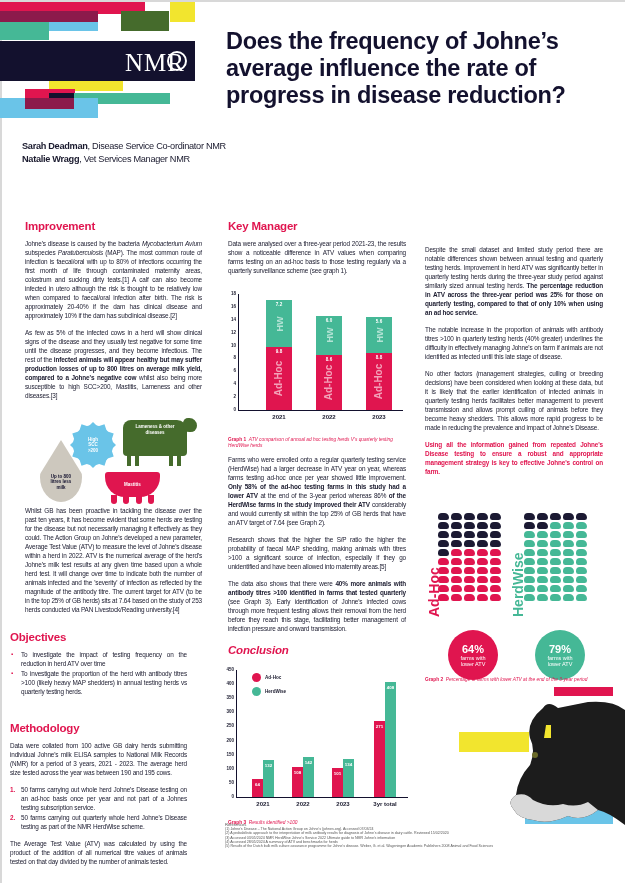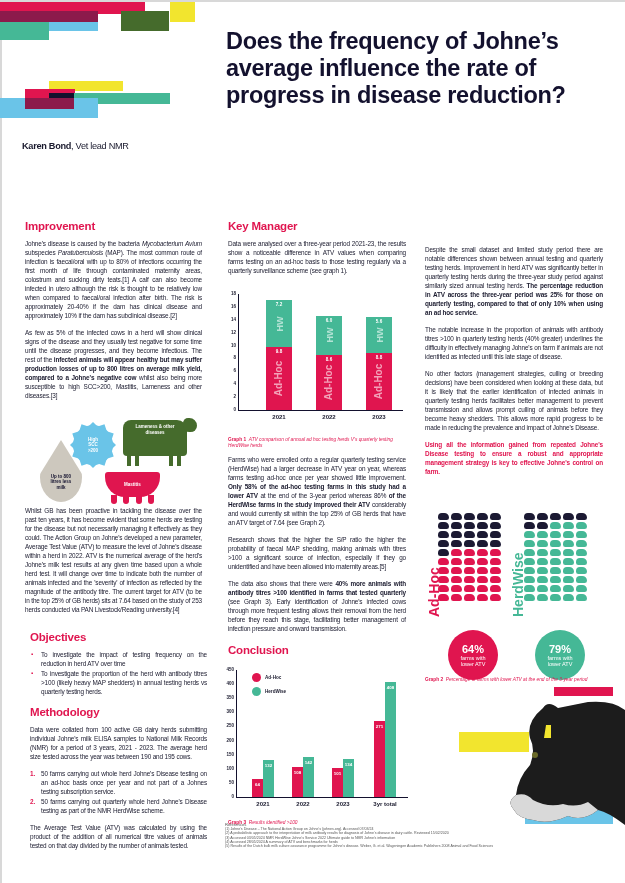--- a/index.html
+++ b/index.html
@@ -79,32 +79,37 @@
 
 <div class="frame"></div>
 
 <div class="logo-area">
   <div class="bar" style="left:0;top:0;width:145px;height:12px;background:#e0154f"></div>
   <div class="bar" style="left:0;top:9px;width:98px;height:11px;background:#8c1a4b"></div>
   <div class="bar" style="left:121px;top:9px;width:48px;height:20px;background:#456b2c"></div>
   <div class="bar" style="left:170px;top:0;width:25px;height:20px;background:#f2e52e"></div>
   <div class="bar" style="left:0;top:20px;width:49px;height:18px;background:#45b896"></div>
   <div class="bar" style="left:49px;top:20px;width:49px;height:9px;background:#6ac4e8"></div>
+  <div class="logo-main" style="width:195px">
+    <span class="logo-text">NMR</span>
+    <span class="abs" style="right:8px;top:10px;width:20px;height:20px;border:2.5px solid #fff;border-radius:50%;"></span>
+  </div>
   <div class="bar" style="left:49px;top:79px;width:74px;height:10px;background:#f2e52e"></div>
   <div class="bar" style="left:25px;top:87px;width:50px;height:10px;background:#e0154f"></div>
   <div class="bar" style="left:49px;top:91px;width:25px;height:10px;background:#13112e"></div>
   <div class="bar" style="left:74px;top:91px;width:96px;height:11px;background:#45b896"></div>
   <div class="bar" style="left:0;top:96px;width:98px;height:20px;background:#6ac4e8"></div>
   <div class="bar" style="left:25px;top:96px;width:49px;height:11px;background:#8c1a4b"></div>
 </div>
 
 <h1 class="title">Does the frequency of Johne’s average influence the rate of progress in disease reduction?</h1>
 
 <div class="authors">
-  <div><b>Karen Bond</b><span>, Vet lead NMR</span></div>
+  <div><b>Sarah Deadman</b><span>, Disease Service Co-ordinator NMR</span></div>
+  <div><b>Natalie Wragg</b><span>, Vet Services Manager NMR</span></div>
 </div>
 
 <div class="col" style="left:25px;top:222px;width:177px;">
   <div class="h2">Improvement</div>
   <p><span>Johne's disease is caused by the bacteria </span><i>Mycobacterium Avium</i><span> subspecies </span><i>Paratuberculosis</i><span> (MAP). The most common route of infection is faecal/oral with up to 80% of infections occurring the first month of life through contaminated maternity areas, colostrum and sucking dirty teats.[1] A calf can also become infected in utero although the risk is thought to be relatively low when compared to faecal/oral infection after birth. The risk is approximately 20-40% if the dam has clinical disease and approximately 10% if the dam has subclinical disease.[2]</span></p>
   <p><span>As few as 5% of the infected cows in a herd will show clinical signs of the disease and they usually test negative for some time until the disease progresses, and they become infectious. The rest of the </span><b>infected animals will appear healthy but may suffer production losses of up to 800 litres on average milk yield, compared to a Johne's negative cow</b><span> whilst also being more susceptible to high SCC&gt;200, Mastitis, Lameness and other diseases.[3]</span></p>
 </div>
 
 <div>
   <div class="drop">
@@ -126,27 +131,27 @@
       <span class="teat" style="left:18px"></span>
       <span class="teat" style="left:31px"></span>
       <span class="teat" style="left:43px"></span>
   </div>
 </div>
 
 <div class="col" style="left:25px;top:506px;width:177px;">
   <p>Whilst GB has been proactive in tackling the disease over the past ten years, it has become evident that some herds are testing for the disease but not necessarily managing it effectively as they could. The Action Group on Johne's developed a new parameter, Average Test Value (ATV) to measure the level of Johne's disease within a herd in 2022. ATV is the numerical average of the herd's Johne's milk test results at any given time based upon a whole herd test. It will change over time to indicate both the number of animals infected and the 'severity' of infection as reflected by the magnitude of the antibody titre. The current target for ATV (to be in the top 25% of GB herds) sits at 7.64 based on the study of 253 herds conducted via PAN Livestock/Reading university.[4]</p>
 </div>
 
-<div class="col" style="left:30px;top:633px;width:177px;">
+<div class="col" style="left:10px;top:633px;width:177px;">
   <div class="h2">Objectives</div>
   <ul class="bul">
     <li>To investigate the impact of testing frequency on the reduction in herd ATV over time</li>
     <li>To investigate the proportion of the herd with antibody titres &gt;100 (likely heavy MAP shedders) in annual testing herds vs quarterly testing herds.</li>
   </ul>
-  <div class="h2" style="margin-top:12px">Methodology</div>
+  <div class="h2" style="margin-top:28px">Methodology</div>
   <p>Data were collated from 100 active GB dairy herds submitting individual Johne's milk ELISA samples to National Milk Records (NMR) for a period of 3 years, 2021 - 2023. The average herd size tested across the year was between 190 and 195 cows.</p>
   <ol class="num">
     <li><span class="n">1.</span><span>50 farms carrying out whole herd Johne's Disease testing on an ad-hoc basis once per year and not part of a Johnes testing subscription service.</span></li>
     <li><span class="n">2.</span><span>50 farms carrying out quarterly whole herd Johne's Disease testing as part of the NMR HerdWise scheme.</span></li>
   </ol>
   <p>The Average Test Value (ATV) was calculated by using the product of the addition of all numerical titre values of animals tested on that day divided by the number of animals tested.</p>
 </div>
 
 <div class="col" style="left:228px;top:222px;width:178px;">
   <div class="h2">Key Manager</div>
@@ -205,21 +210,21 @@
     </div>
 </div>
 <div class="caption abs" style="left:228px;top:437px;width:178px;"><b>Graph 1</b>&nbsp;&nbsp;<span>ATV comparison of annual ad hoc testing herds V's quarterly testing HerdWise herds</span></div>
 
 <div class="col" style="left:228px;top:455px;width:178px;">
   <p><span>Farms who were enrolled onto a regular quarterly testing service (HerdWise) had a larger decrease in ATV year on year, whereas farms testing ad-hoc once per year showed little improvement. </span><b>Only 58% of the ad-hoc testing farms in this study had a lower ATV</b><span> at the end of the 3-year period whereas 86% </span><b>of the HerdWise farms in the study improved their ATV</b><span> considerably and would currently sit within the top 25% of GB herds that have an ATV target of 7.64 (see Graph 2).</span></p>
   <p>Research shows that the higher the S/P ratio the higher the probability of faecal MAP shedding, making animals with titres &gt;100 a significant source of infection, especially if they go unidentified and have been allowed into maternity areas.[5]</p>
   <p><span>The data also shows that there were </span><b>40% more animals with antibody titres &gt;100 identified in farms that tested quarterly</b><span> (see Graph 3). Early identification of Johne's infected cows through more frequent testing allows their removal from the herd before they reach this stage, facilitating better management of infection pressure and onward transmission.</span></p>
 </div>
 
-<div class="col" style="left:228px;top:646px;width:178px;">
+<div class="col" style="left:228px;top:646px;width:178px;font-style:italic;">
   <div class="h2">Conclusion</div>
 </div>
 
 <div class="chart3">
   <div class="abs" style="left:14px;top:8px;width:1px;height:127px;background:#13112e"></div>
   <div class="abs" style="left:14px;top:135px;width:172px;height:1px;background:#13112e"></div>
   <div class="legend3" style="left:30px;top:11px">
       <span class="dot" style="background:#e0154f"></span>
       <span>Ad-Hoc</span>
     </div>

